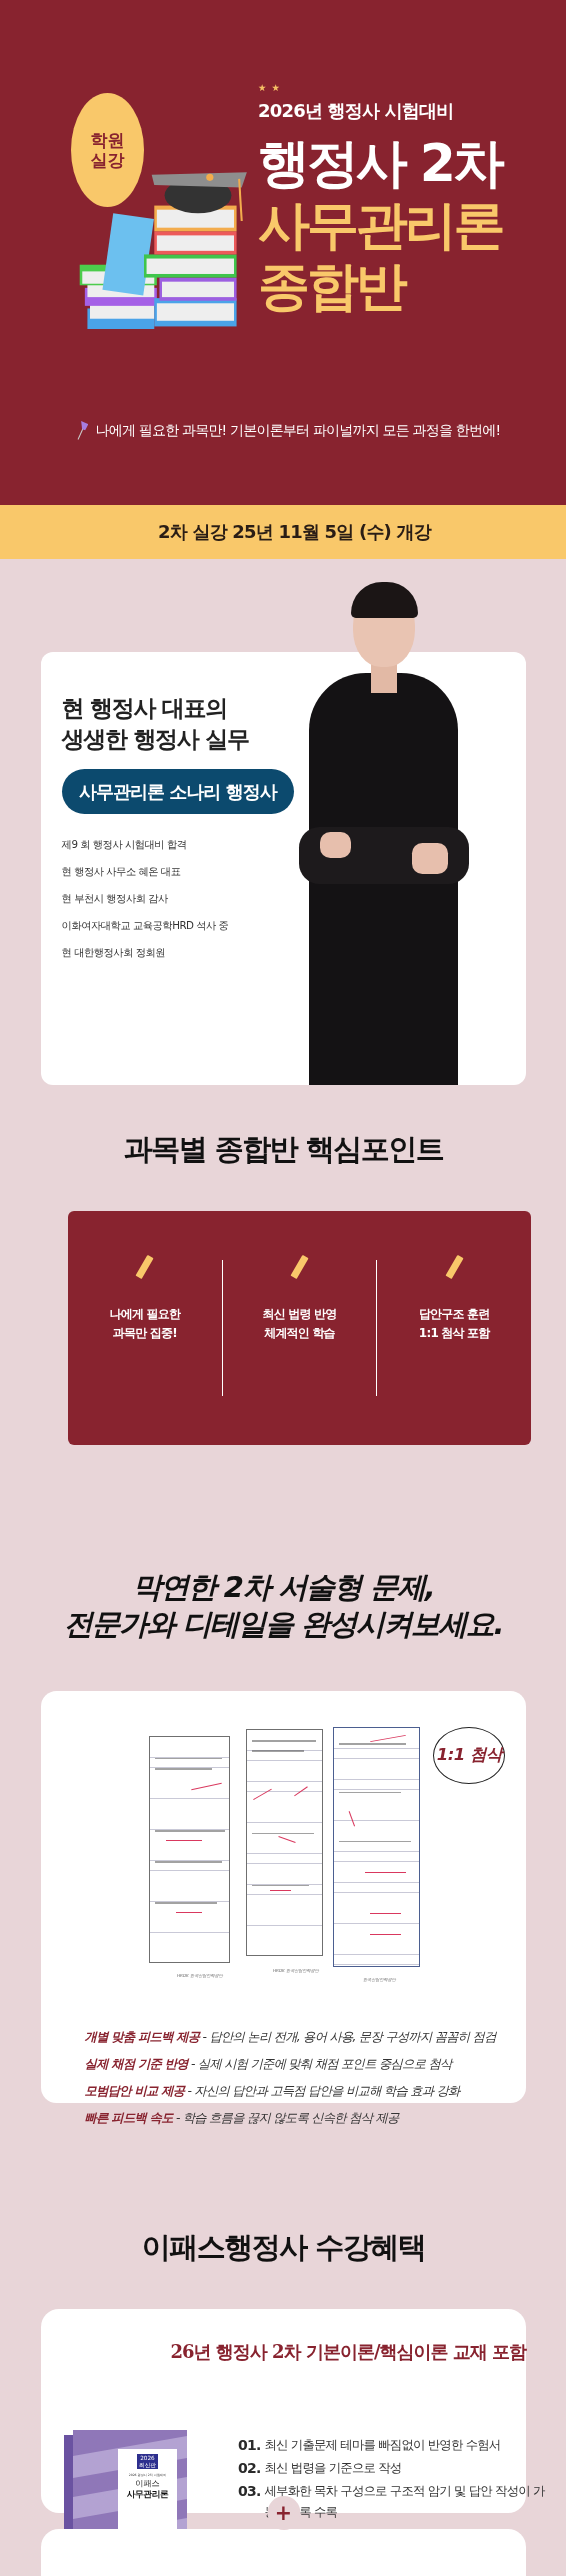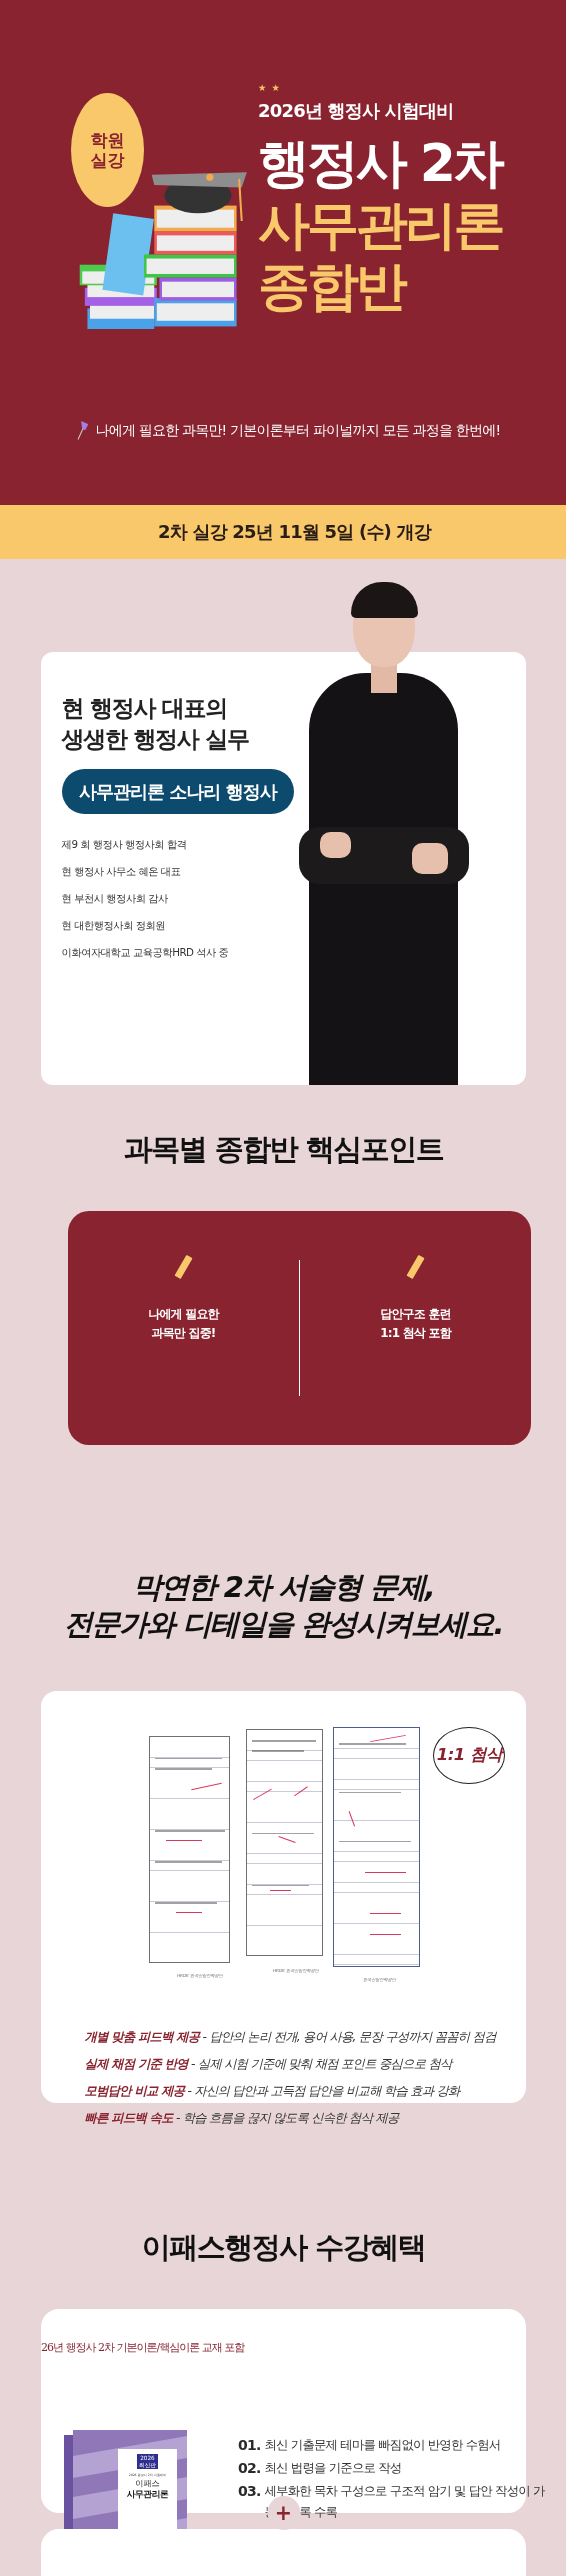--- a/index.html
+++ b/index.html
@@ -31,21 +31,21 @@
   .head { position: absolute; left: 54px; top: 0; width: 62px; height: 82px; border-radius: 50% 50% 45% 45%; background: #e9c4b2; }
   .hair { position: absolute; left: 52px; top: -3.1px; width: 67px; height: 36px; border-radius: 33px 33px 5.2px 5.2px; background: #1b1515; }
   .body-suit { position: absolute; left: 10.3px; top: 88px; width: 149px; height: 412px; background: #141214; border-radius: 57px 57px 0 0; }
   .neck { position: absolute; left: 72px; top: 77px; width: 26px; height: 31px; background: #e2b9a5; }
   .arms { position: absolute; left: 0; top: 242px; width: 170px; height: 57px; background: #1d1a1c; border-radius: 20.6px; }
   .hand1 { position: absolute; left: 20.6px; top: 247px; width: 31px; height: 26px; background: #e7bfad; border-radius: 10.3px; }
   .hand2 { position: absolute; left: 113px; top: 258px; width: 36px; height: 31px; background: #e7bfad; border-radius: 10.3px; }
 
   
   .core { padding: 52px 36px 0; }
-  .core-box { margin-top: 44px; background: #88232f; border-radius: 21px; height: 234px; display: flex; padding: 49px 0; margin-left: 32px; }
+  .core-box { margin-top: 44px; background: #88232f; border-radius: 6px; height: 234px; display: flex; padding: 49px 0; margin-left: 32px; }
   .core-item { flex: 1; display: flex; flex-direction: column; align-items: center; color: #fff; font-size: 12px; font-weight: 700; letter-spacing: -0.8px; line-height: 1.55; text-align: center; position: relative; }
   .core-item + .core-item { border-left: 1px solid #fff; }
   .pen-icon { width: 7.2px; height: 24px; background: #f9c86a; transform: rotate(30deg); margin: -5.2px 0 26px; border-radius: 1px; }
 
   
   .answer { padding: 124px 41px 8px; font-style: italic; }
   .answer-card { margin-top: 49px; background: #fff; border-radius: 15.5px; height: 412px; position: relative; padding: 36px 23px; }
   .sheets { position: relative; height: 268px; margin-left: 85px; }
   .sheet { position: absolute; background: #fff; border: 1px solid #6f6f6f; background-image: repeating-linear-gradient(#fff 0 9.8px, #c9c9d7 9.8px 10.3px); }
   .sheet .mk { position: absolute; height: 1px; background: #d9385e; }
@@ -54,21 +54,21 @@
   .bubble { position: absolute; right: 20.6px; top: 36px; width: 72px; height: 57px; border: 1.5px solid #222; border-radius: 50%; display: flex; align-items: center; justify-content: center; font-size: 16.5px; color: #88232f; font-weight: 700; letter-spacing: -0.5px; }
   .feats { list-style: none; margin-top: 28px; padding-left: 20.6px; }
   .feats li { font-size: 12.4px; line-height: 27px; letter-spacing: -0.8px; color: #333; }
   .feats b { color: #88232f; }
 
   
   .benefits { padding: 118px 41px 0; }
   .ben-card { background: #fff; border-radius: 18px; position: relative; }
   .ben-card.c1 { margin-top: 44px; height: 204px; padding-top: 31px; }
   .ben-card.c2 { margin-top: 15.5px; height: 265px; padding-top: 93px; }
-  .ben-head { text-align: left; font-family: "DejaVu Serif", "Liberation Serif", serif; font-weight: 400; font-size: 11px; color: #88232f; letter-spacing: -1px; }
+  .ben-head { text-align: right; font-family: "DejaVu Serif", "Liberation Serif", serif; font-weight: 700; font-size: 18px; color: #88232f; letter-spacing: -1px; }
   .book-wrap { position: absolute; left: 23px; top: 121px; width: 124px; height: 165px; }
   .book-cover { position: absolute; left: 9.3px; top: 0; width: 114px; height: 165px; background: #8f77b8; }
   .book-cover .stripe { position: absolute; left: 0; width: 100%; height: 21.6px; background: #b3a2d2; transform: skewY(-10deg); }
   .book-spine { position: absolute; left: 0; top: 5.2px; width: 10.3px; height: 165px; background: #6a52a1; }
   .book-label { position: absolute; left: 54px; top: 18.5px; width: 59px; height: 134px; background: #fff; padding: 5.2px 4.1px; text-align: center; }
   .book-label .yr { display: inline-block; background: #2d2f8e; color: #fff; font-size: 5.7px; padding: 1px 2.1px; line-height: 1.2; }
   .book-label .small { font-size: 3.1px; color: #333; margin-top: 4.1px; }
   .book-label .b1 { font-size: 8.2px; margin-top: 1px; color: #222; }
   .book-label .b2 { font-size: 8.8px; font-weight: 700; color: #111; letter-spacing: -0.5px; }
   .book-label .brand { position: absolute; right: 2.1px; bottom: 2.1px; font-size: 3.6px; color: #fff; background: #4b2f8d; padding: 1px 2.1px; }
@@ -125,25 +125,25 @@
 </section>
 <div class="open-bar">2차 실강 25년 11월 5일 (수) 개강</div>
 
 <section class="instr-wrap">
   <div class="instr-card">
     <div class="instr-text">
       <div class="instr-title">현 행정사 대표의</div>
       <div class="instr-title">생생한 행정사 실무</div>
       <div class="instr-pill">사무관리론 소나리 행정사</div>
       <ul class="instr-list">
-        <li>제9 회 행정사 행정사회 합격</li>
+        <li>제9 회 행정사 시험대비 합격</li>
         <li>현 행정사 사무소 혜온 대표</li>
         <li>현 부천시 행정사회 감사</li>
+        <li>이화여자대학교 교육공학HRD 석사 중</li>
         <li>현 대한행정사회 정회원</li>
-        <li>이화여자대학교 교육공학HRD 석사 중</li>
       </ul>
     </div>
     <div class="person">
       <div class="body-suit"></div>
         <div class="neck"></div>
         <div class="head"></div>
         <div class="hair"></div>
       <div class="arms"></div>
         <div class="hand1"></div>
         <div class="hand2"></div>
@@ -151,20 +151,25 @@
   </div>
 </section>
 
 <section class="core">
   <h2 class="sec-title">과목별 종합반 핵심포인트</h2>
   <div class="core-box">
     <div class="core-item">
       <div class="pen-icon"></div>
       <span>나에게 필요한</span>
       <span>과목만 집중!</span>
+    </div>
+    <div class="core-item">
+      <div class="pen-icon"></div>
+      <span>최신 법령 반영</span>
+      <span>체계적인 학습</span>
     </div>
     <div class="core-item">
       <div class="pen-icon"></div>
       <span>답안구조 훈련</span>
       <span>1:1 첨삭 포함</span>
     </div>
   </div>
 </section>
 
 <section class="answer">

